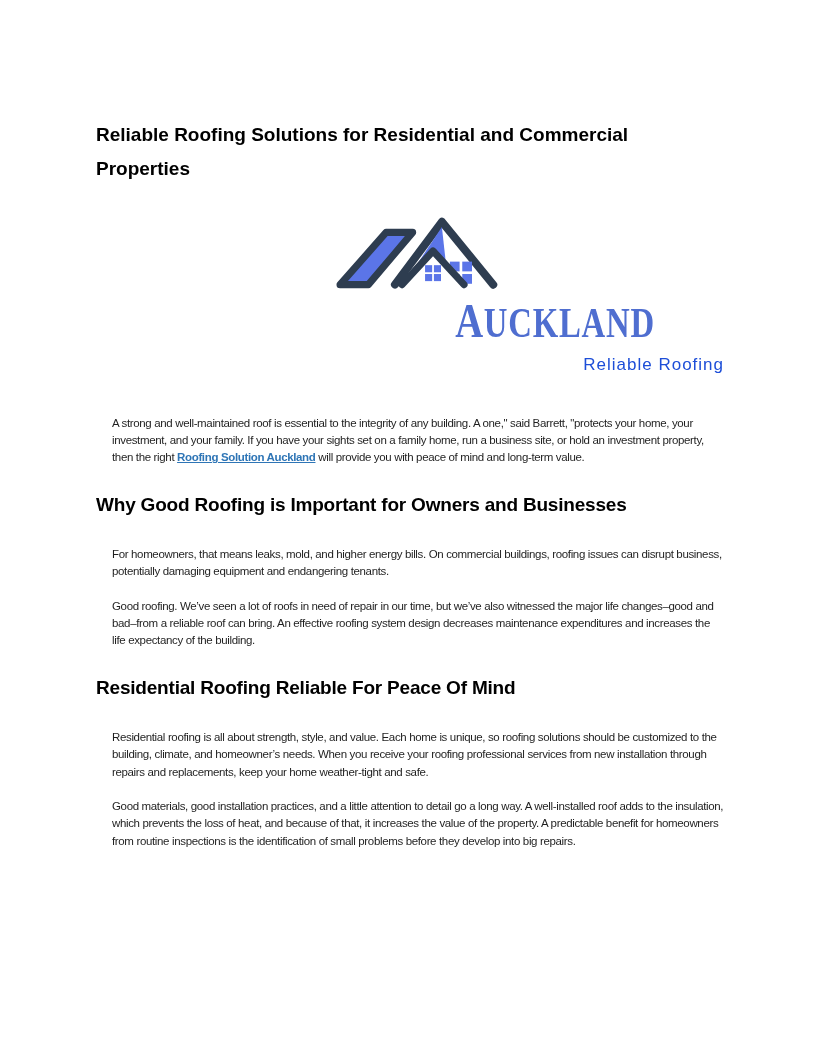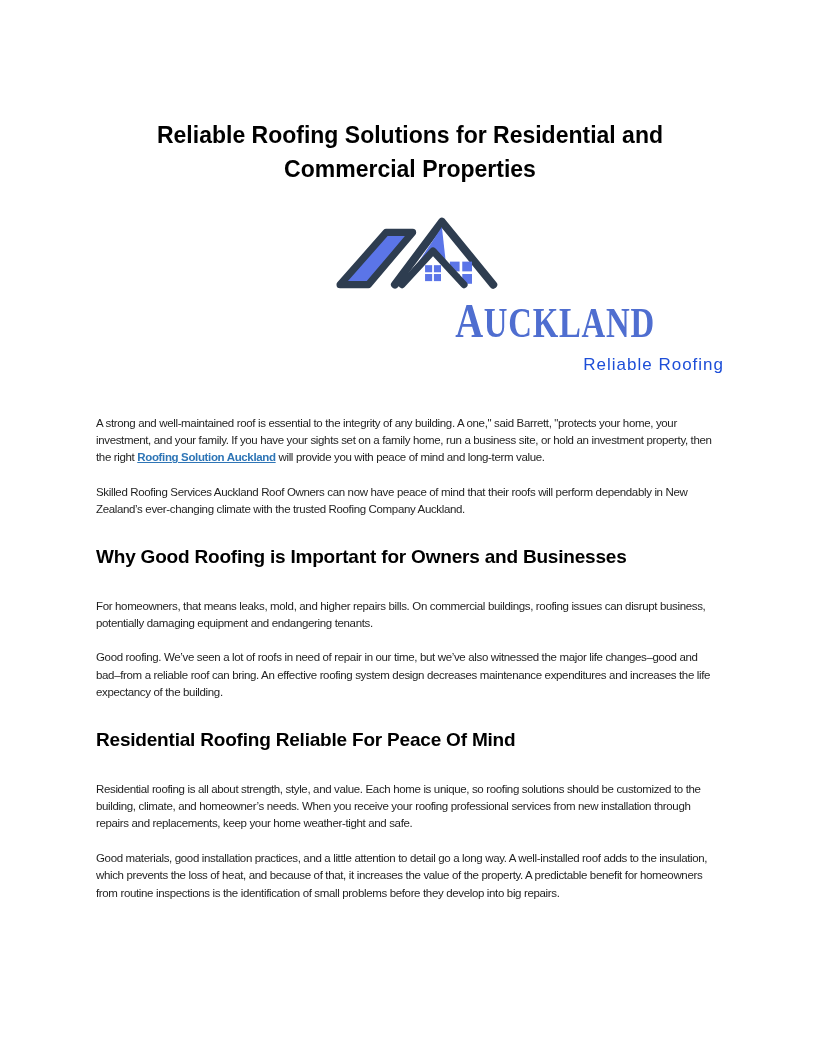--- a/index.html
+++ b/index.html
@@ -9,23 +9,23 @@
     font-family: "Liberation Sans", sans-serif;
     color: #1f1f1f;
     overflow: hidden;
   }
   .page {
     width: 816px; height: 1056px;
     background: #ffffff;
     padding: 118px 92px 0 96px;
   }
   h1.doc-title {
-    font-size: 23px; line-height: 34px;
+    font-size: 19px; line-height: 34px;
     font-weight: 700; color: #000000;
-    text-align: center;
+    text-align: left;
     letter-spacing: 0;
   }
   .logo-block { text-align: right; margin-top: 24px; }
   .logo-block svg { display: block; margin: 0 auto; }
   .brand {
     margin-top: 2px;
     font-family: "Liberation Serif", serif;
     font-weight: 600;
     font-size: 42px; line-height: 1.1;
     color: #4f6ed0;
@@ -43,20 +43,21 @@
     color: #1d4ed8;
   }
   .body-copy { margin-top: 40px; }
   .body-copy p {
     font-size: 11.5px;
     line-height: 17.4px;
     letter-spacing: -0.35px;
     color: #1f1f1f;
     margin-bottom: 17px;
     text-align: left;
+    margin-left: 16px;
   }
   .doc-link {
     color: #2e75b6;
     font-weight: 700;
     text-decoration: underline;
     cursor: pointer;
   }
   h2.section-heading {
     font-size: 19px; line-height: 24px;
     font-weight: 700; color: #000000;
@@ -93,25 +94,24 @@
       <rect x="132" y="72" width="8" height="8" fill="#5b75e8"></rect>
     </svg>
     <div class="brand"><span class="brand-initial">A</span><span>UCKLAND</span></div>
     <div class="tagline">Reliable Roofing</div>
   </div>
 
   <div class="body-copy">
 
     <p><span>A strong and well-maintained roof is essential  to the integrity of any building. A one," said Barrett, "protects your home, your investment, and your family. If you have your sights set on a family home, run a business site, or hold an investment  property, then the right </span><a class="doc-link">Roofing Solution Auckland</a><span> will provide you with peace of mind and long-term value.</span></p>
 
-    <p>Skilled Roofing Services Auckland Roof Owners can now have peace of mind that their roofs will  perform dependably in New Zealand’s ever-changing climate with the trusted Roofing Company Auckland.</p>
 
     <h2 class="section-heading">Why  Good Roofing is Important for Owners and Businesses</h2>
 
-    <p>For  homeowners, that means leaks, mold, and higher repairs bills. On commercial buildings, roofing issues can disrupt business, potentially damaging equipment and endangering  tenants.</p>
+    <p>For  homeowners, that means leaks, mold, and higher energy bills. On commercial buildings, roofing issues can disrupt business, potentially damaging equipment and endangering  tenants.</p>
     <p>Good roofing. We’ve seen a lot of roofs in need of repair in our time, but we’ve also witnessed the major life changes–good and bad–from a reliable roof can bring. An effective  roofing system design decreases maintenance expenditures and increases the life expectancy of the building.</p>
 
     <h2 class="section-heading">Residential Roofing Reliable For Peace Of Mind</h2>
 
     <p>Residential roofing is all  about strength, style, and value. Each home is unique,  so roofing solutions should be customized to the building, climate, and homeowner’s needs. When you receive your  roofing professional services from new installation through repairs and replacements, keep your home weather-tight and safe.</p>
     <p>Good  materials, good installation practices, and a little attention to detail go a long way. A well-installed roof adds to the insulation, which prevents  the loss of heat, and because of that, it increases the value of the property. A predictable benefit for homeowners from routine inspections is the identification of small problems  before they develop into big repairs.</p>
 
   </div>
 
 </div>

